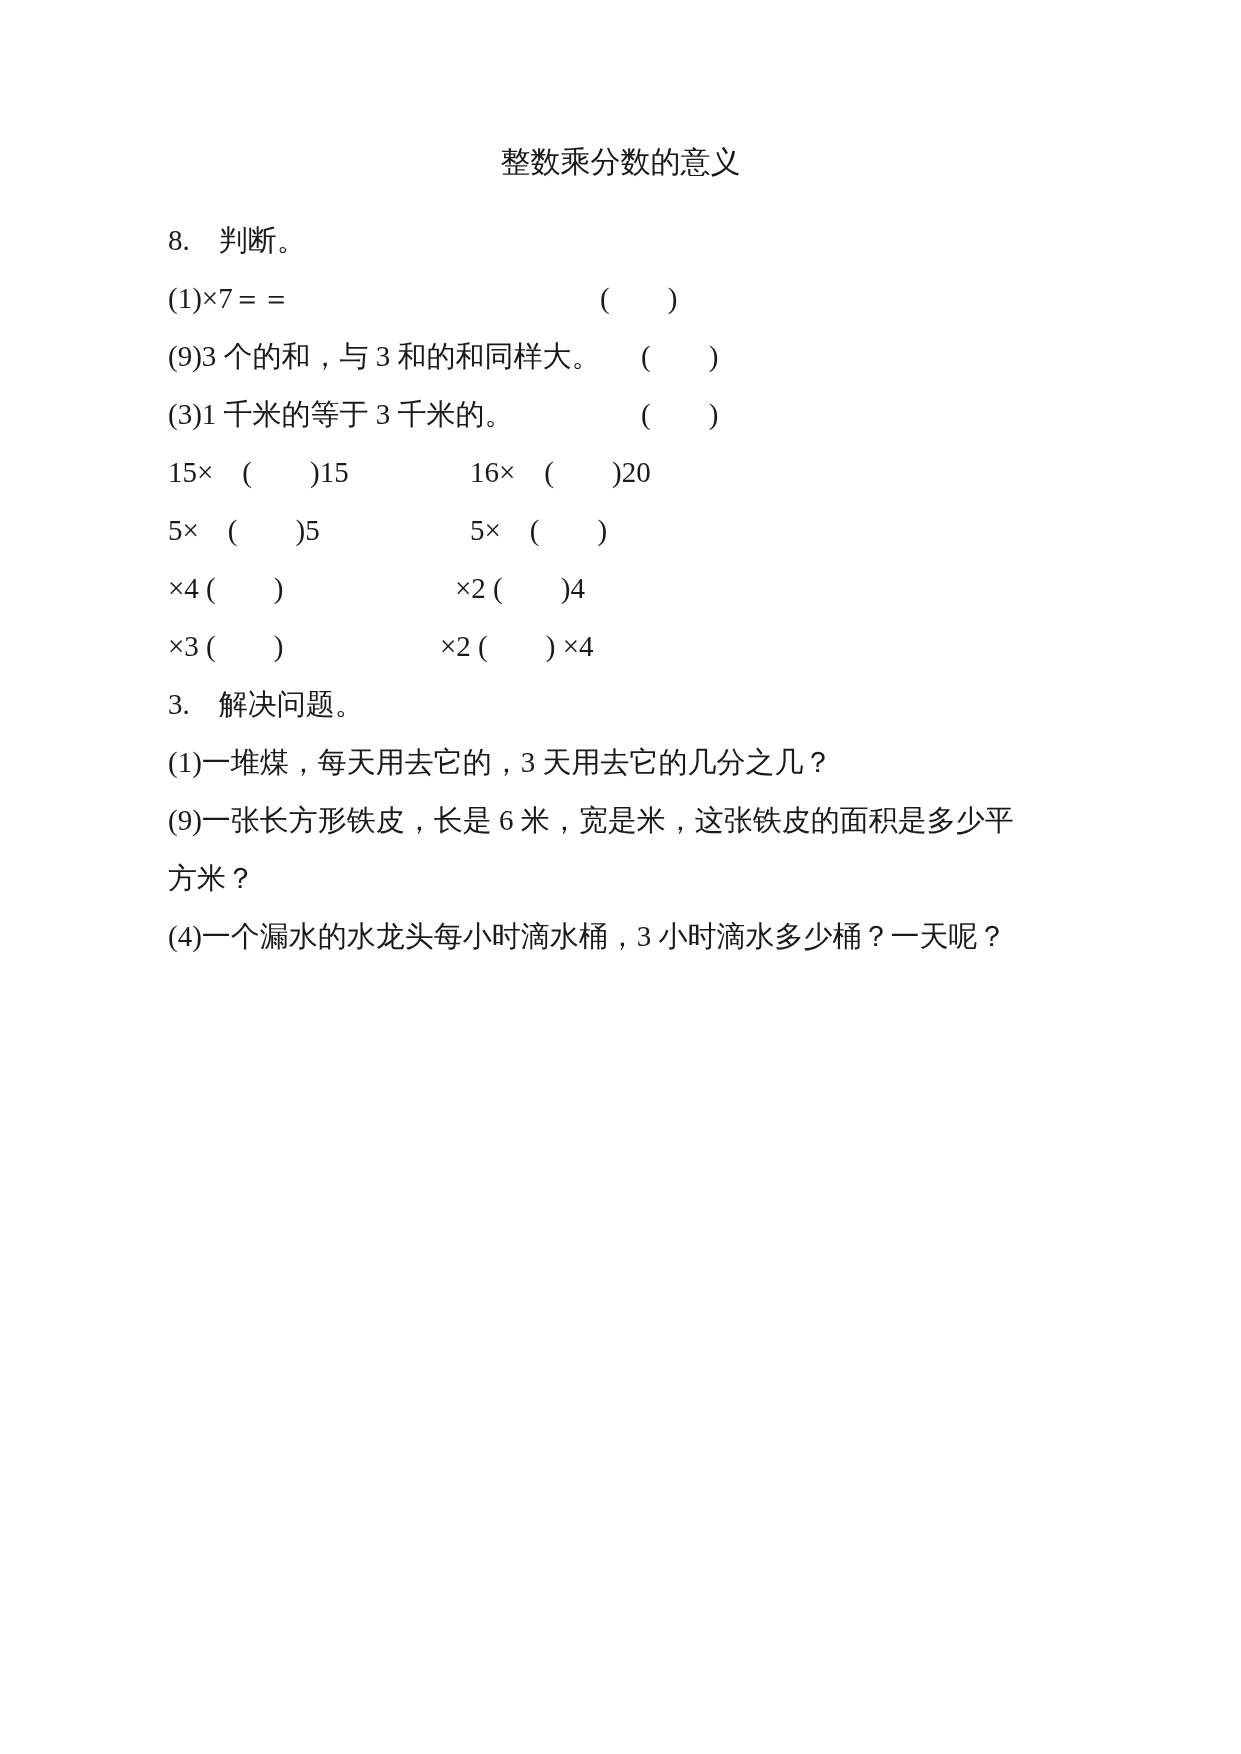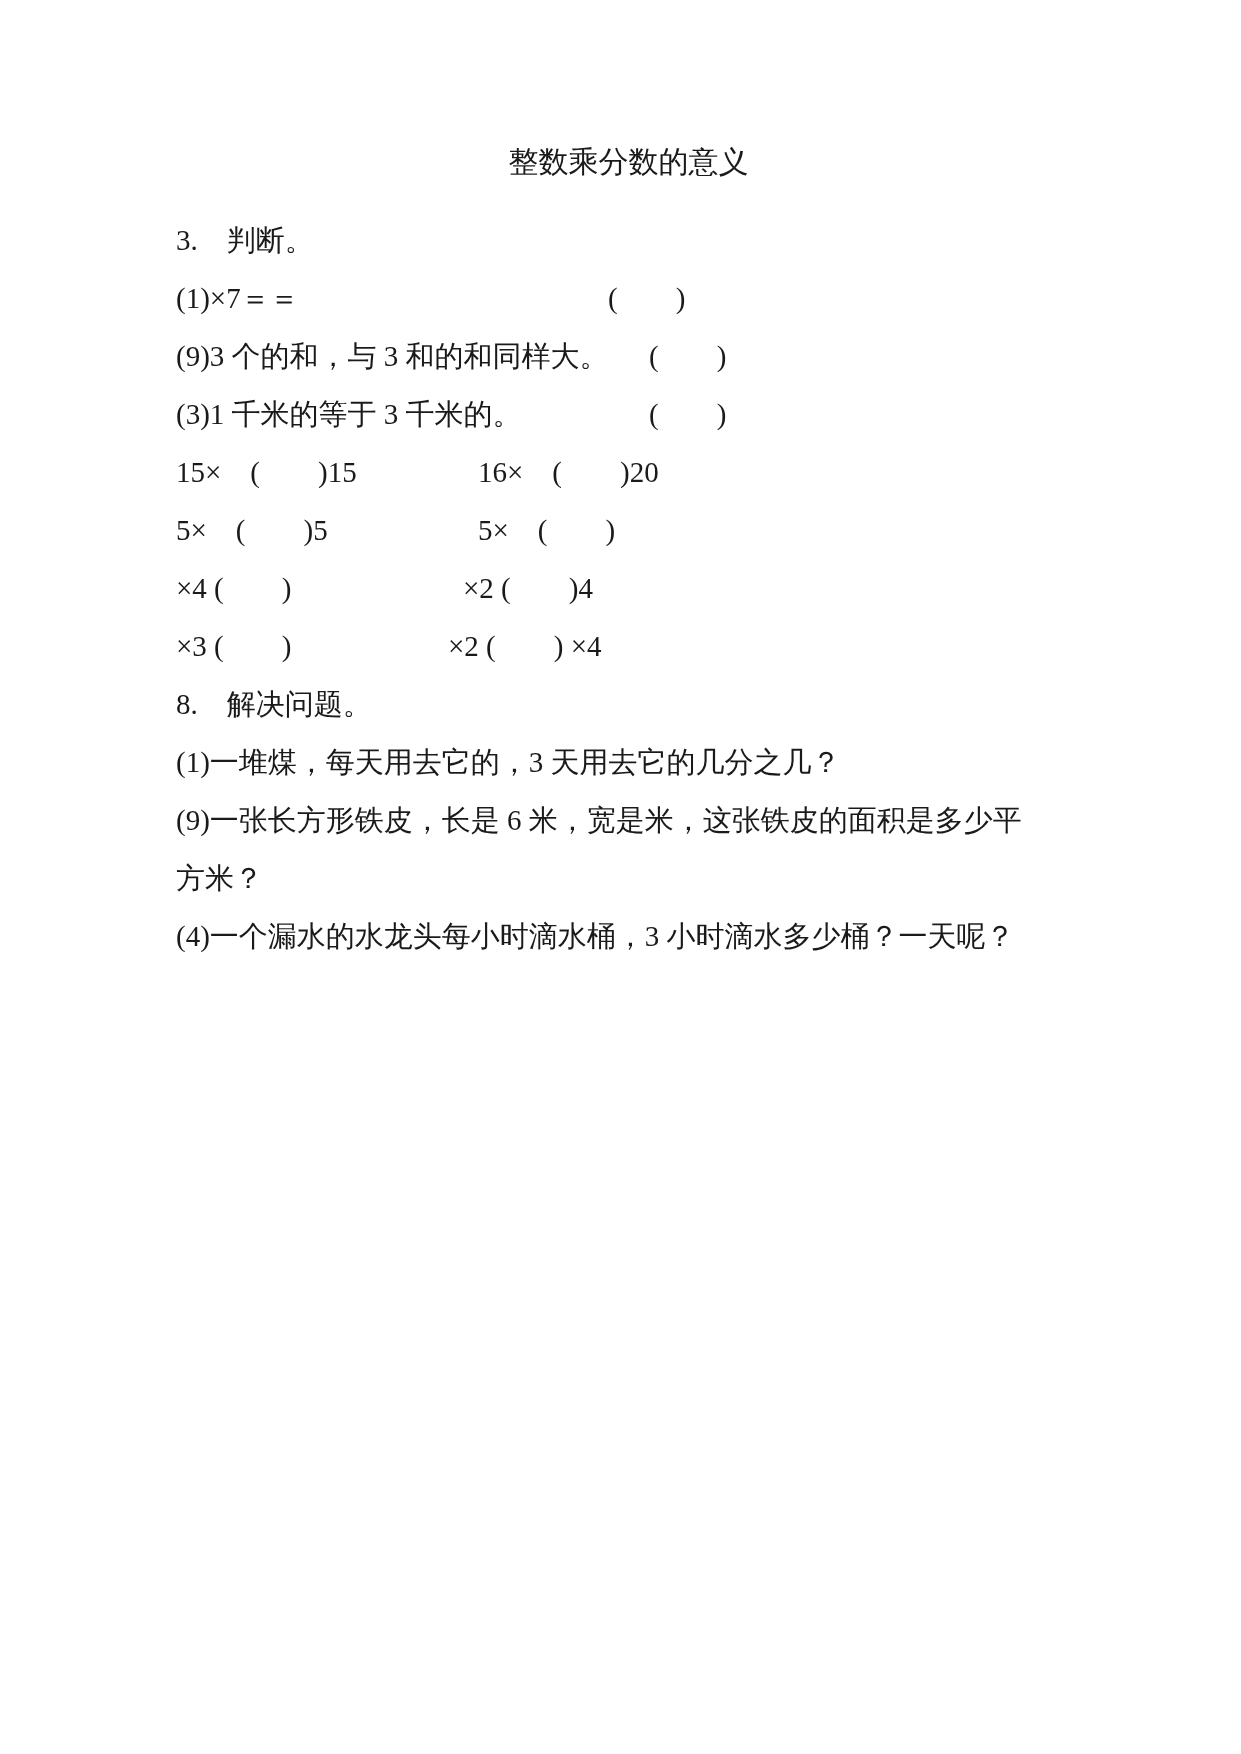--- a/index.html
+++ b/index.html
@@ -7,21 +7,21 @@
     position: relative;
     width: 1241px;
     height: 1754px;
     background: #ffffff;
     font-family: "Liberation Serif", "DejaVu Serif", serif;
     color: #1a1a1a;
     overflow: hidden;
   }
   .content {
     position: absolute;
-    left: 176px;
+    left: 168px;
     top: 130px;
     width: 905px;
   }
   .title {
     height: 82px;
     box-sizing: border-box;
     padding-top: 12px;
     display: flex;
     justify-content: center;
     align-items: flex-start;
@@ -50,21 +50,21 @@
   .row.row-4 .cell-l { width: 272px; }
 </style>
 </head>
 <body>
 
 <div class="page">
   <div class="content">
 
     <div class="title">整数乘分数的意义</div>
 
-    <div class="line">3.　判断。</div>
+    <div class="line">8.　判断。</div>
 
     <div class="line">
       <span>(1)×7＝＝</span>
       <span class="ans ans-a">(　　)</span>
     </div>
 
     <div class="line">
       <span>(9)3 个的和，与 3 和的和同样大。</span>
       <span class="ans ans-b">(　　)</span>
     </div>
@@ -88,21 +88,21 @@
     <div class="line row row-3">
       <span class="cell-l">×4 (　　)</span>
       <span class="cell-r">×2 (　　)4</span>
     </div>
 
     <div class="line row row-4">
       <span class="cell-l">×3 (　　)</span>
       <span class="cell-r">×2 (　　) ×4</span>
     </div>
 
-    <div class="line">8.　解决问题。</div>
+    <div class="line">3.　解决问题。</div>
 
     <div class="line">(1)一堆煤，每天用去它的，3 天用去它的几分之几？</div>
     <div class="line">(9)一张长方形铁皮，长是 6 米，宽是米，这张铁皮的面积是多少平</div>
     <div class="line">方米？</div>
     <div class="line">(4)一个漏水的水龙头每小时滴水桶，3 小时滴水多少桶？一天呢？</div>
 
   </div>
 </div>
 
 </body></html>

